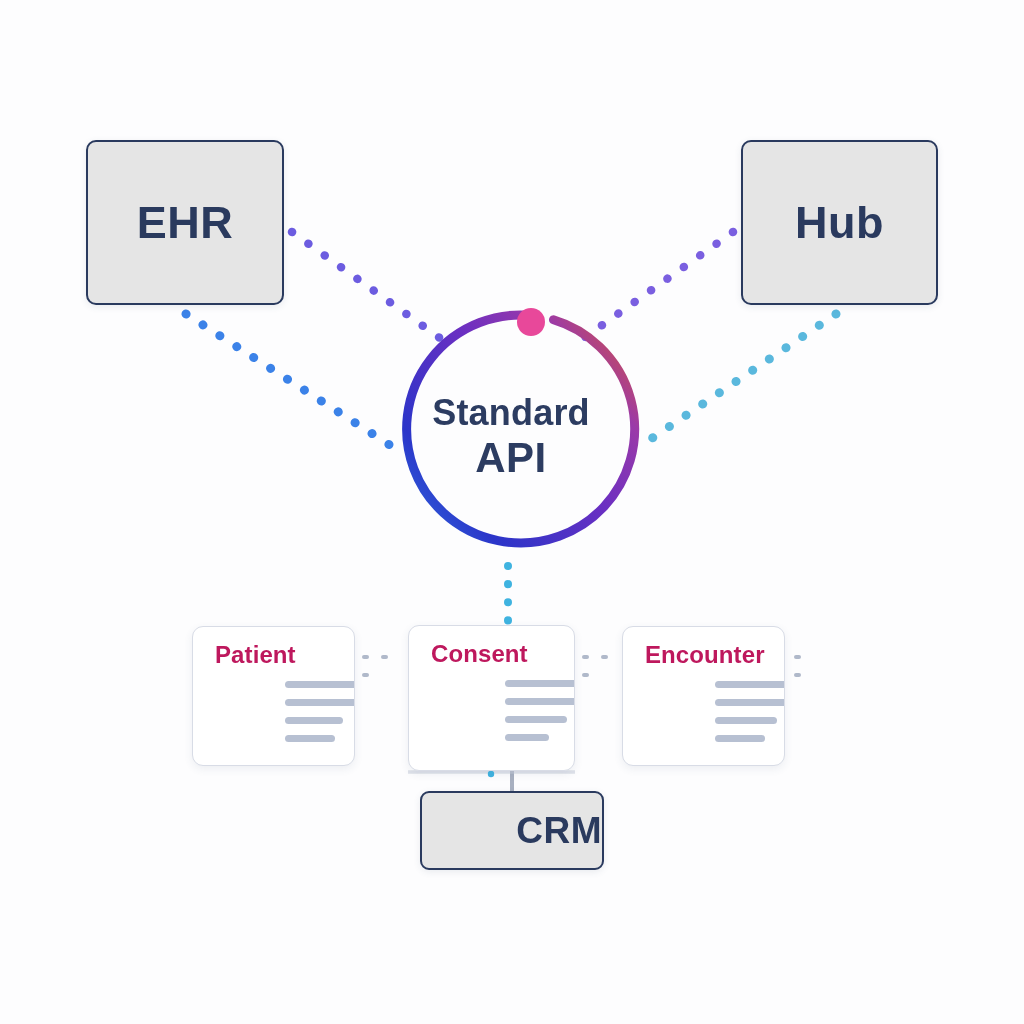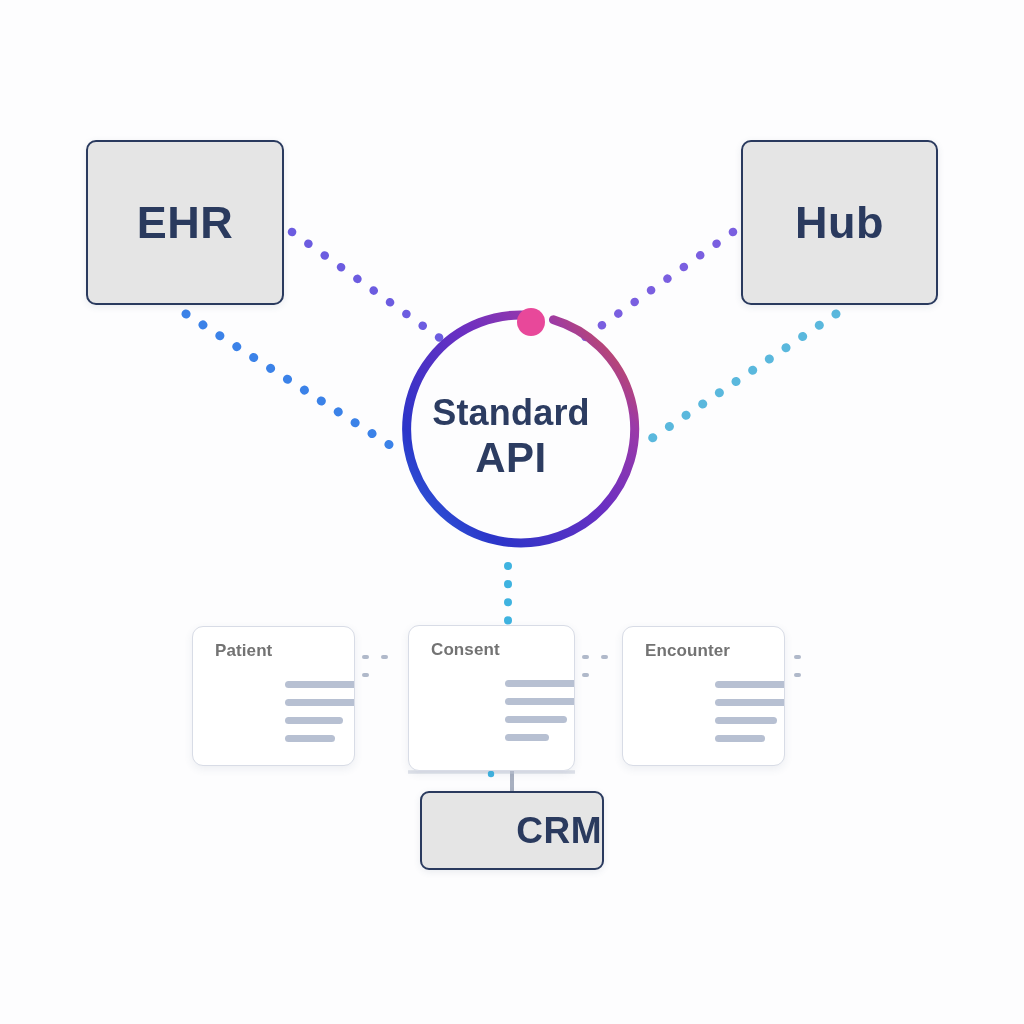--- a/index.html
+++ b/index.html
@@ -84,23 +84,23 @@
     background: #ffffff;
     border: 1.6px solid #d8dce6;
     border-radius: 11px;
     box-shadow: 0 3px 9px rgba(70,85,120,0.09);
     overflow: hidden;
   }
   .res-card .res-title {
     position: absolute;
     left: 22px;
     top: 14px;
-    font-size: 17px;
+    font-size: 24px;
     font-weight: 700;
-    color: #737373;
+    color: #be185d;
     letter-spacing: 0.1px;
   }
   .res-card .res-lines {
     position: absolute;
     left: 92px;
     top: 54px;
   }
   .res-card .res-line {
     height: 7px;
     border-radius: 4px;

